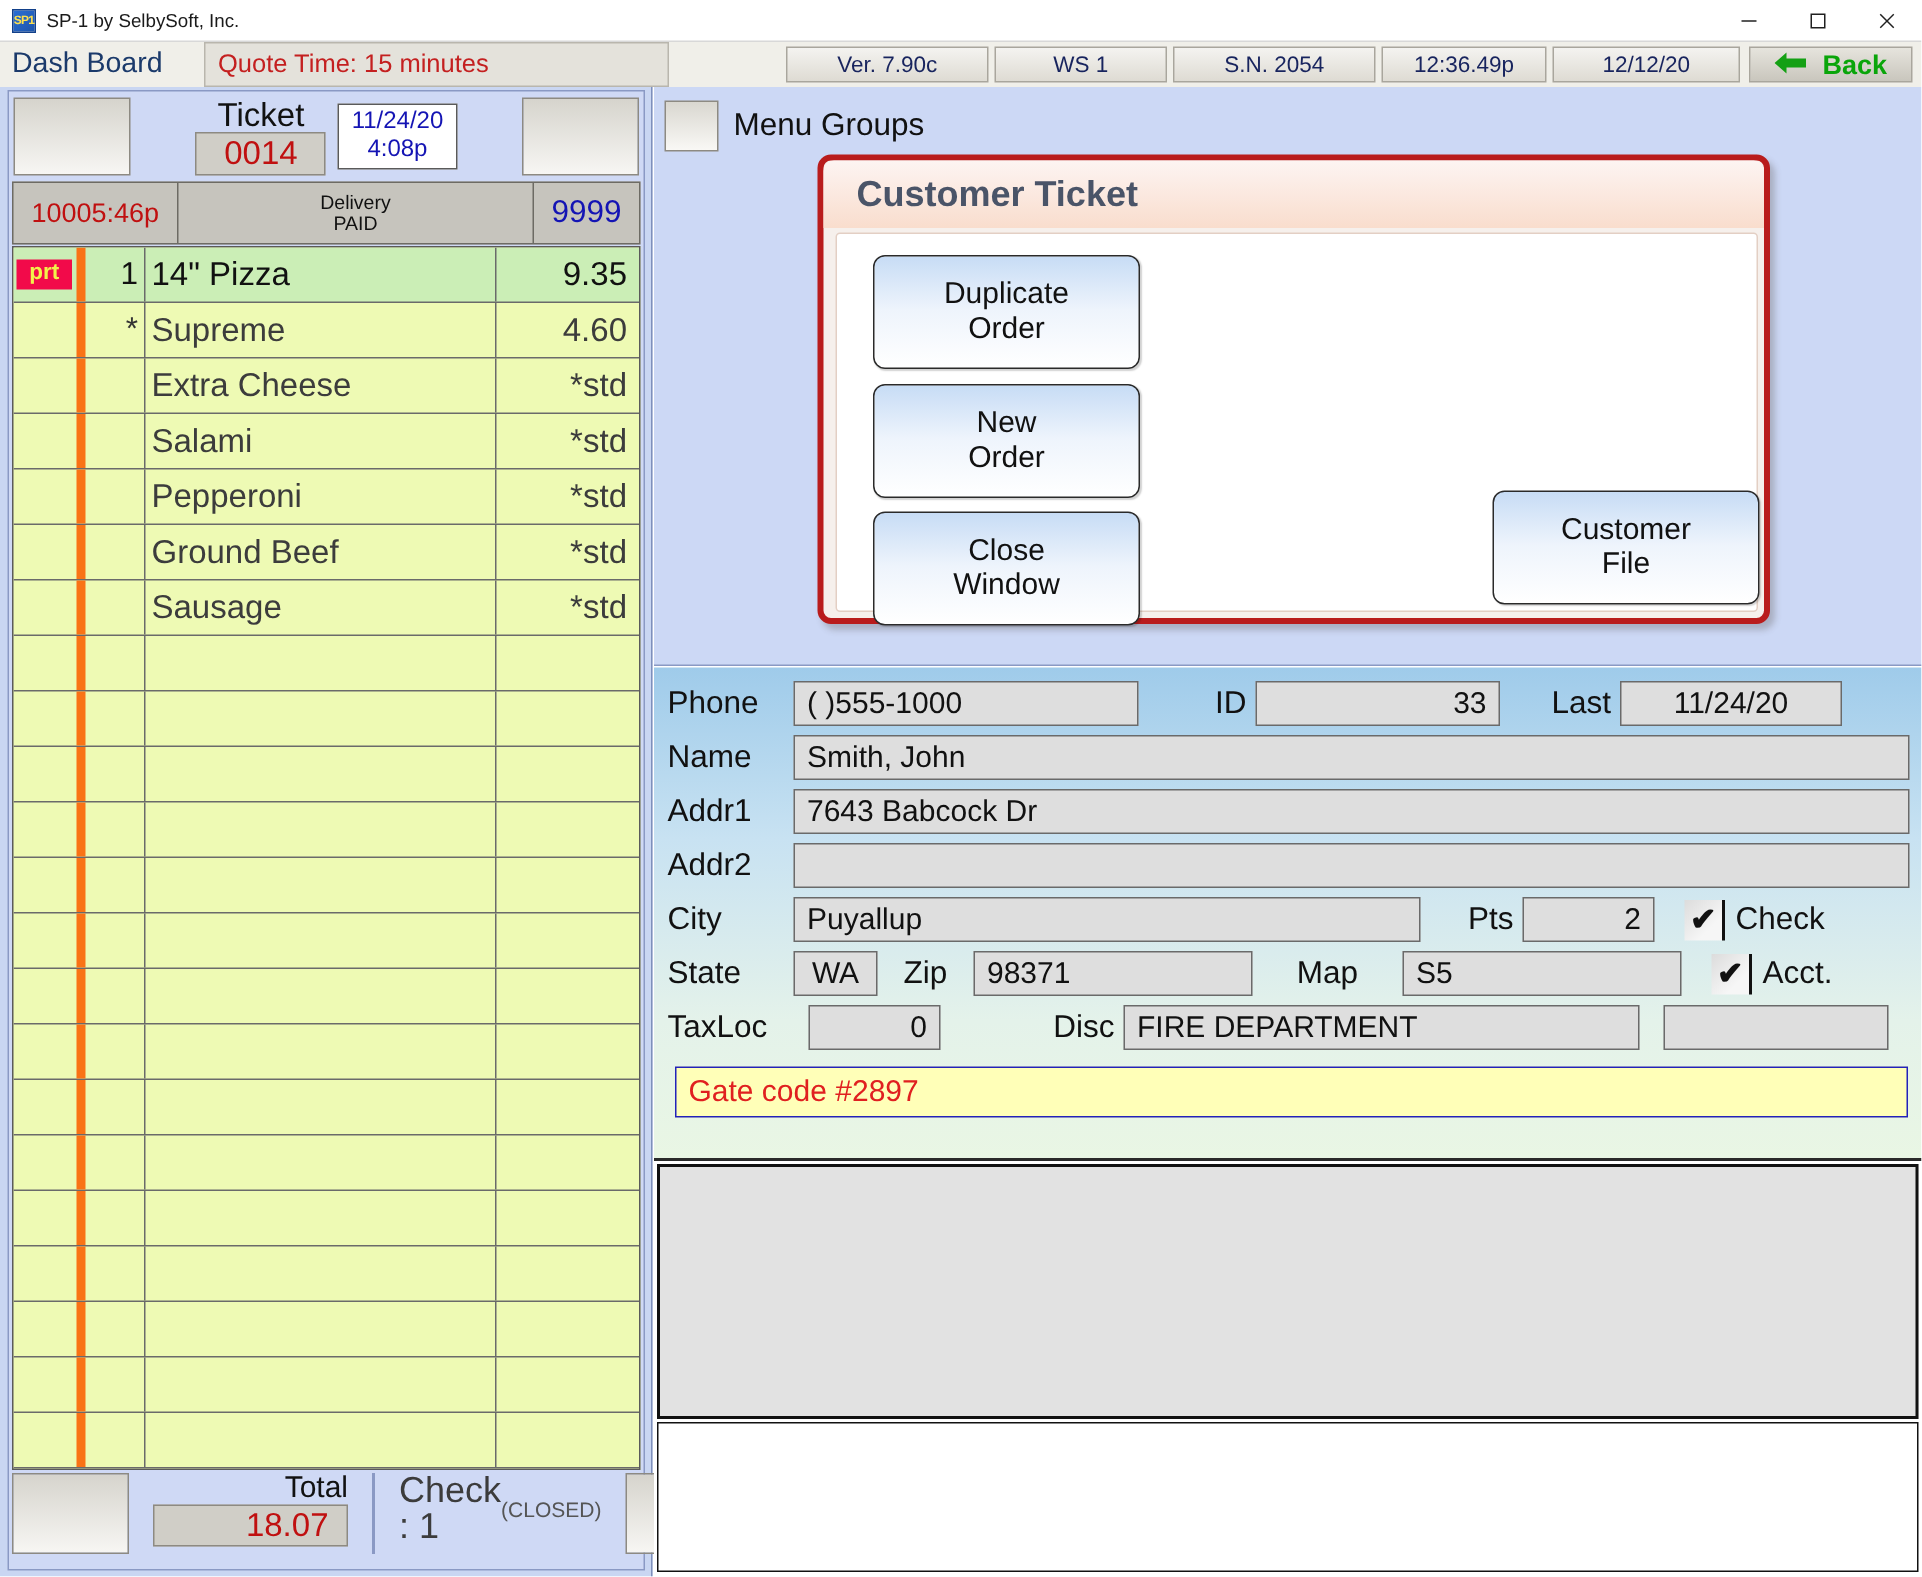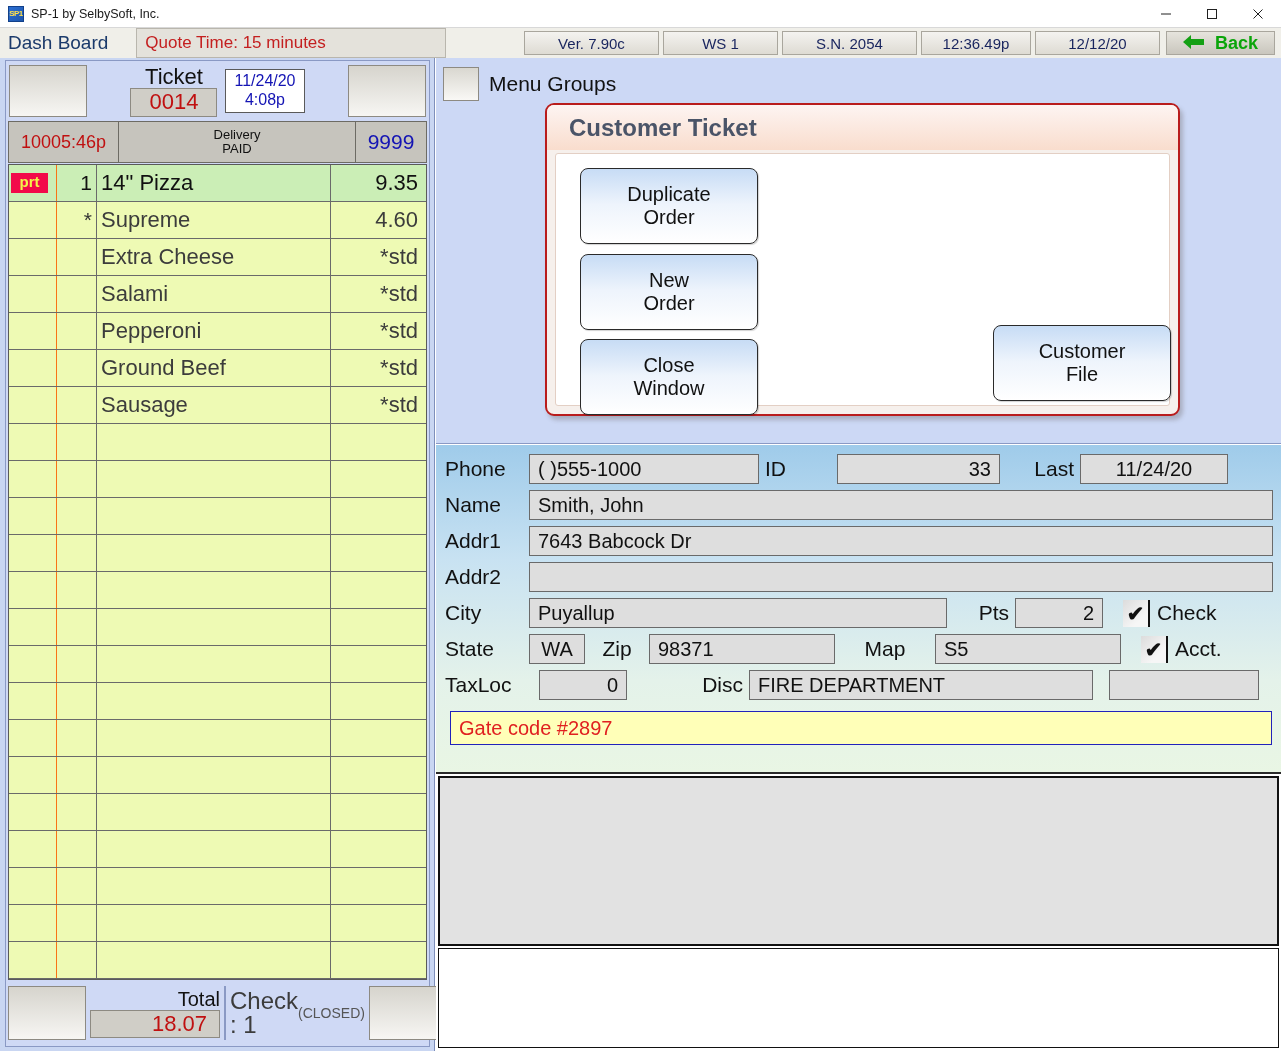--- a/index.html
+++ b/index.html
@@ -151,21 +151,21 @@
 
   
   .grid {
     position: absolute; left: 2px; top: 103px; width: 419px; height: 816px;
     background: #eefab4; border: 1px solid #5a5a5a;
     overflow: hidden;
   }
   .grow { display: flex; height: 37px; border-bottom: 1px solid #6a6a6a; }
   .grow.sel { background: #cbeeb6; }
   .gc1 {
-    flex: 0 0 48px; border-right: 1px solid #f97316;
+    flex: 0 0 48px; border-right: 6px solid #f97316;
     display: flex; align-items: center; padding-left: 2px;
   }
   .gc2 {
     flex: 0 0 40px; border-right: 1px solid #6a6a6a;
     display: flex; align-items: center; justify-content: flex-end; padding-right: 4px;
     font-size: 21px; color: #333;
   }
   .gc3 {
     flex: 1 1 auto; border-right: 1px solid #6a6a6a;
     display: flex; align-items: center; padding-left: 4px;
@@ -180,21 +180,21 @@
   .prt-badge {
     background: #f20a4a; color: #f2f24a;
     font-size: 15px; font-weight: bold;
     padding: 1px 2px 2px 2px; line-height: 1.1;
     width: 37px; text-align: center; overflow: hidden;
   }
 
   
   .tk-foot {
     position: absolute; left: 2px; top: 921px; width: 419px; height: 62px;
-    display: flex; gap: 4px; align-items: center;
+    display: flex; gap: 16px; align-items: flex-start;
   }
   .foot-blank {
     flex: 0 0 78px; height: 54px;
     background: linear-gradient(180deg,#d6d4cd 0%,#f7f6f3 100%);
     border: 1px solid #8d8a82;
   }
   .foot-total {
     flex: 0 0 130px; display: flex; flex-direction: column; align-items: flex-end;
   }
   .foot-total-lbl { font-size: 20px; color: #111; line-height: 1.05; }
@@ -231,21 +231,21 @@
     width: 36px; height: 34px;
     background: linear-gradient(180deg,#d9d7d0 0%,#f9f8f5 100%);
     border: 1px solid #8d8a82;
   }
   .mg-title { font-size: 21px; color: #111; }
 
   
   .dialog {
     position: absolute; left: 109px; top: 45px; width: 635px; height: 313px;
     background: #f6f0ec;
-    border: 2px solid #b91c1c;
+    border: 4px solid #b91c1c;
     border-radius: 9px;
     box-shadow: 3px 4px 4px rgba(90,80,75,0.30);
   }
   .dlg-title {
     height: 45px;
     background: linear-gradient(180deg,#fdf4f2 0%, #f9ddcd 100%);
     border-radius: 7px 7px 0 0;
     display: flex; align-items: center; padding-left: 22px;
     font-size: 24px; font-weight: bold; color: #4a5468;
   }
@@ -582,21 +582,21 @@
           </div>
         </div>
       </div>
     </div>
 
     <div class="custpanel">
 
       <div class="crow">
         <div class="clbl" style="width:78px">Phone</div>
         <div class="cfield" style="width:230px">(      )555-1000</div>
-        <div class="clbl" style="width:66px;text-align:left">ID</div>
+        <div class="clbl" style="width:66px;text-align:right">ID</div>
         <div class="cfield r" style="width:163px">33</div>
         <div class="clbl" style="width:68px;text-align:right">Last</div>
         <div class="cfield c" style="width:148px">11/24/20</div>
       </div>
 
       <div class="crow">
         <div class="clbl" style="width:78px">Name</div>
         <div class="cfield" style="flex:1 1 auto">Smith, John</div>
       </div>
 

